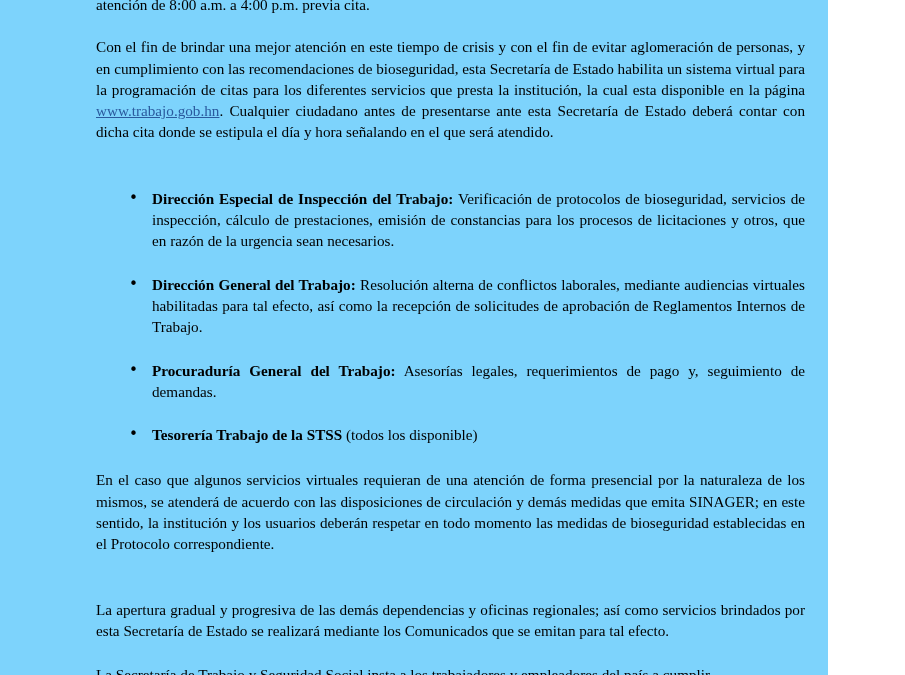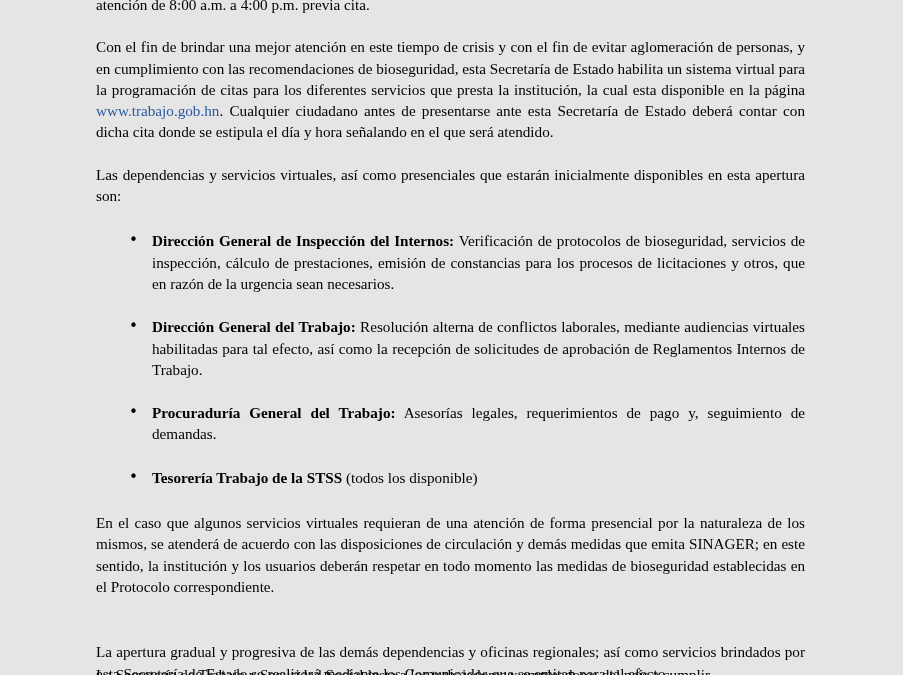--- a/index.html
+++ b/index.html
@@ -10,23 +10,23 @@
   body {
     width: 905px;
     height: 675px;
     overflow: hidden;
     font-family: "Liberation Serif", "DejaVu Serif", serif;
     color: #000000;
   }
 
   #page {
     position: relative;
-    width: 903px;
+    width: 828px;
     height: 675px;
-    background: #e5e5e5;
+    background: #7dd3fc;
     overflow: hidden;
   }
 
   
   #doc-body {
     position: absolute;
     left: 96px;
     top: -6px;
     width: 709px;
   }
@@ -70,20 +70,21 @@
     line-height: 21.3px;
     font-family: "DejaVu Sans", sans-serif;
   }
   .lead {
     font-weight: bold;
   }
 
   a.doclink,
   .doclink {
     color: #2a5a9e;
+    text-decoration: underline;
   }
 
   
   #tail-line {
     position: absolute;
     left: 96px;
     top: 664px;
     width: 709px;
     font-size: 15.2px;
     line-height: 21.3px;
@@ -100,28 +101,27 @@
   <div id="doc-body">
 
     <p class="para">atención de 8:00 a.m. a 4:00 p.m. previa cita.</p>
 
     <div class="gap-1"></div>
 
     <p class="para"><span>Con el fin de brindar una mejor atención en este tiempo de crisis y con el fin de evitar aglomeración de personas, y en cumplimiento con las recomendaciones de bioseguridad, esta Secretaría de Estado habilita un sistema virtual para la programación de citas para los diferentes servicios que presta la institución,  la cual esta disponible en la página </span><span class="doclink">www.trabajo.gob.hn</span><span>. Cualquier ciudadano antes de presentarse  ante esta Secretaría de Estado deberá contar con dicha cita donde se estipula el día y hora señalando en el que será atendido.</span></p>
 
     <div class="gap-1"></div>
 
-    <p class="para">Las dependencias y servicios virtuales, así como presenciales que estarán inicialmente disponibles en esta apertura son:</p>
 
     <div class="gap-2"></div>
 
     <ul class="bullets">
 
       <li>
-        <span class="bullet-marker">•</span><span class="lead">Dirección General de Inspección del Internos:</span><span> Verificación de protocolos de bioseguridad, servicios de inspección, cálculo de prestaciones, emisión de constancias para los procesos de licitaciones y otros, que en razón de la urgencia sean necesarios.</span>
+        <span class="bullet-marker">•</span><span class="lead">Dirección Especial de Inspección del Trabajo:</span><span> Verificación de protocolos de bioseguridad, servicios de inspección, cálculo de prestaciones, emisión de constancias para los procesos de licitaciones y otros, que en razón de la urgencia sean necesarios.</span>
       </li>
 
       <li>
         <span class="bullet-marker">•</span><span class="lead">Dirección General del Trabajo:</span><span> Resolución alterna de conflictos laborales, mediante audiencias virtuales habilitadas para tal efecto, así como la recepción de solicitudes de aprobación de Reglamentos Internos de Trabajo.</span>
       </li>
 
       <li>
         <span class="bullet-marker">•</span><span class="lead">Procuraduría General del Trabajo:</span><span> Asesorías legales, requerimientos de pago y, seguimiento de demandas.</span>
       </li>
 

